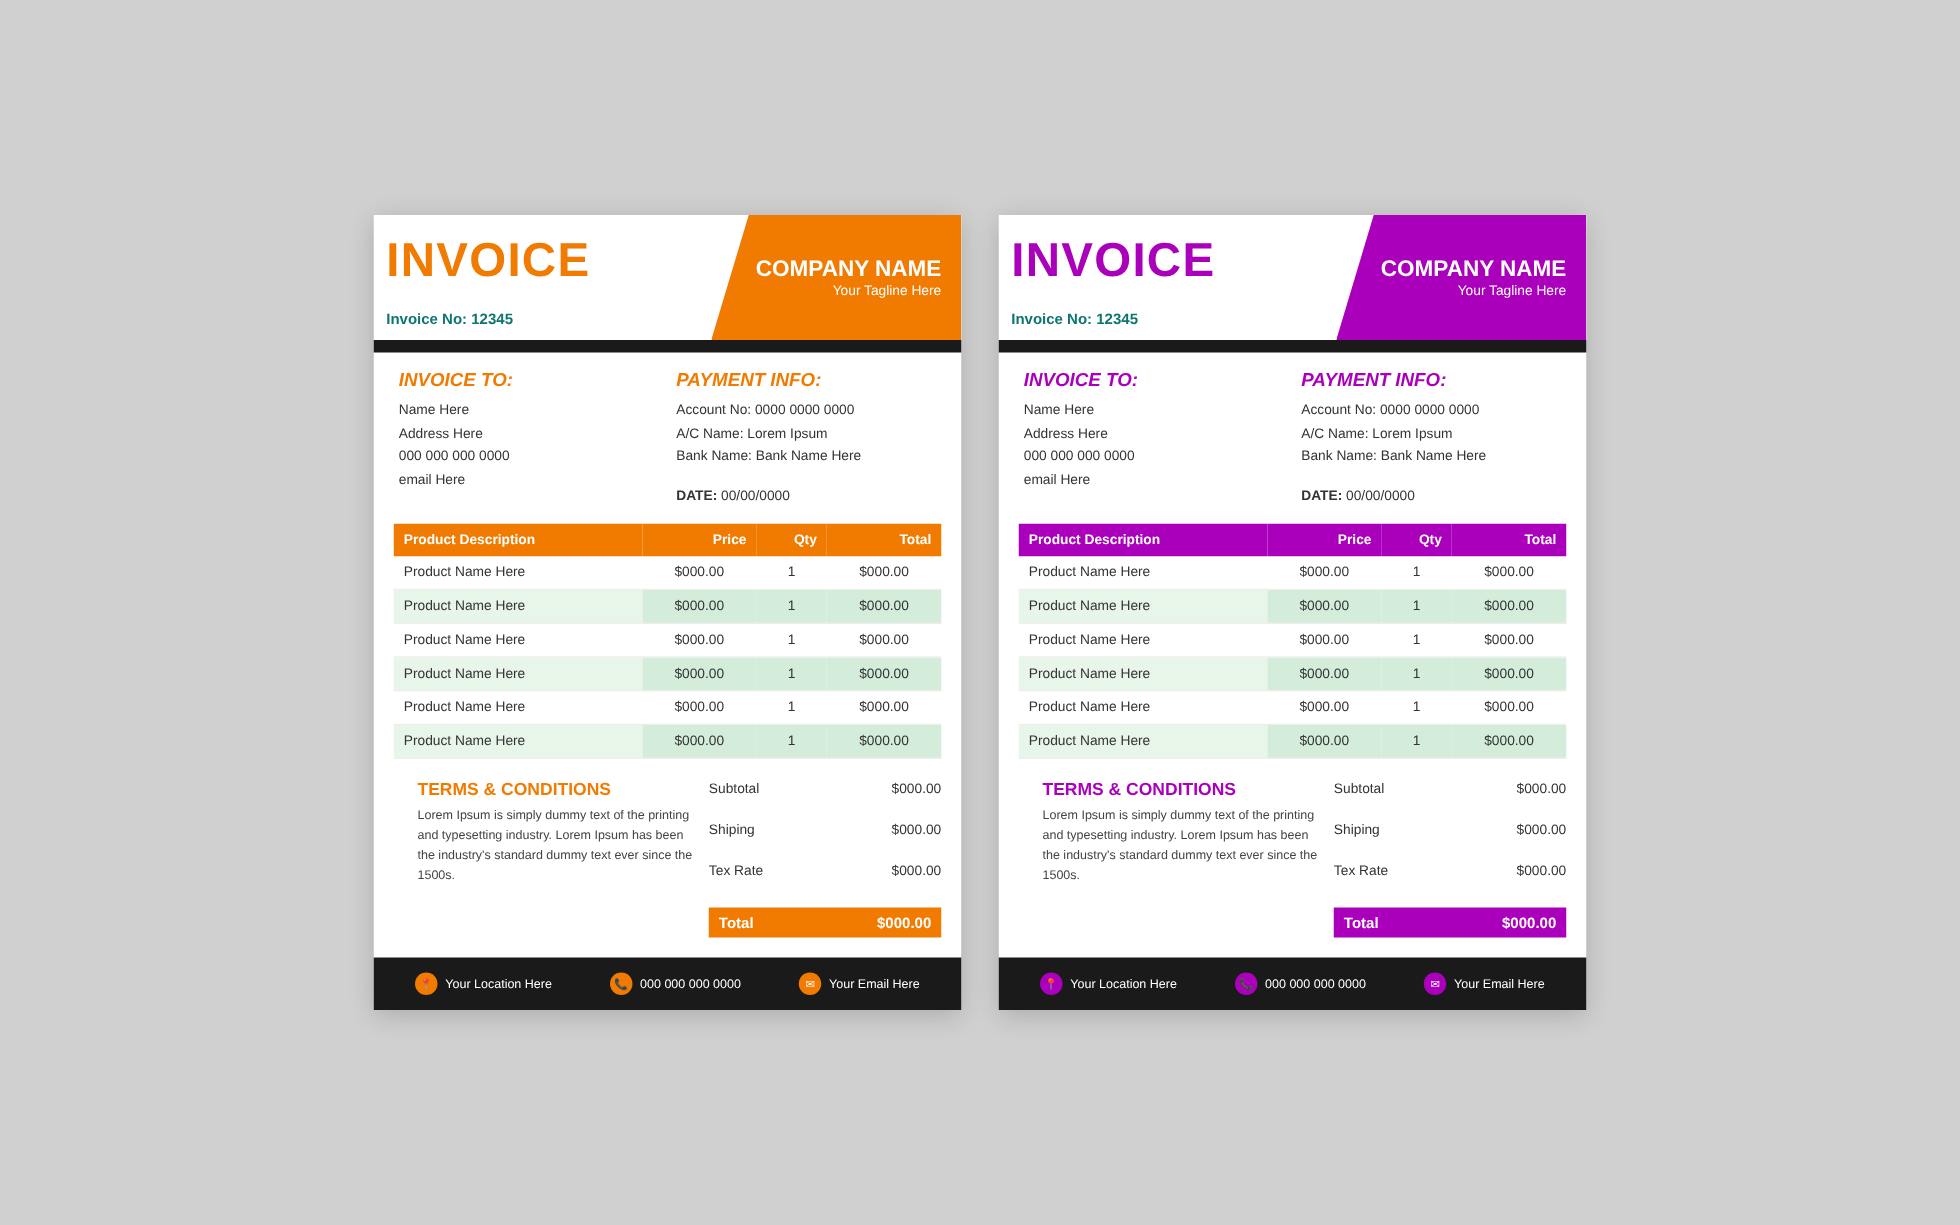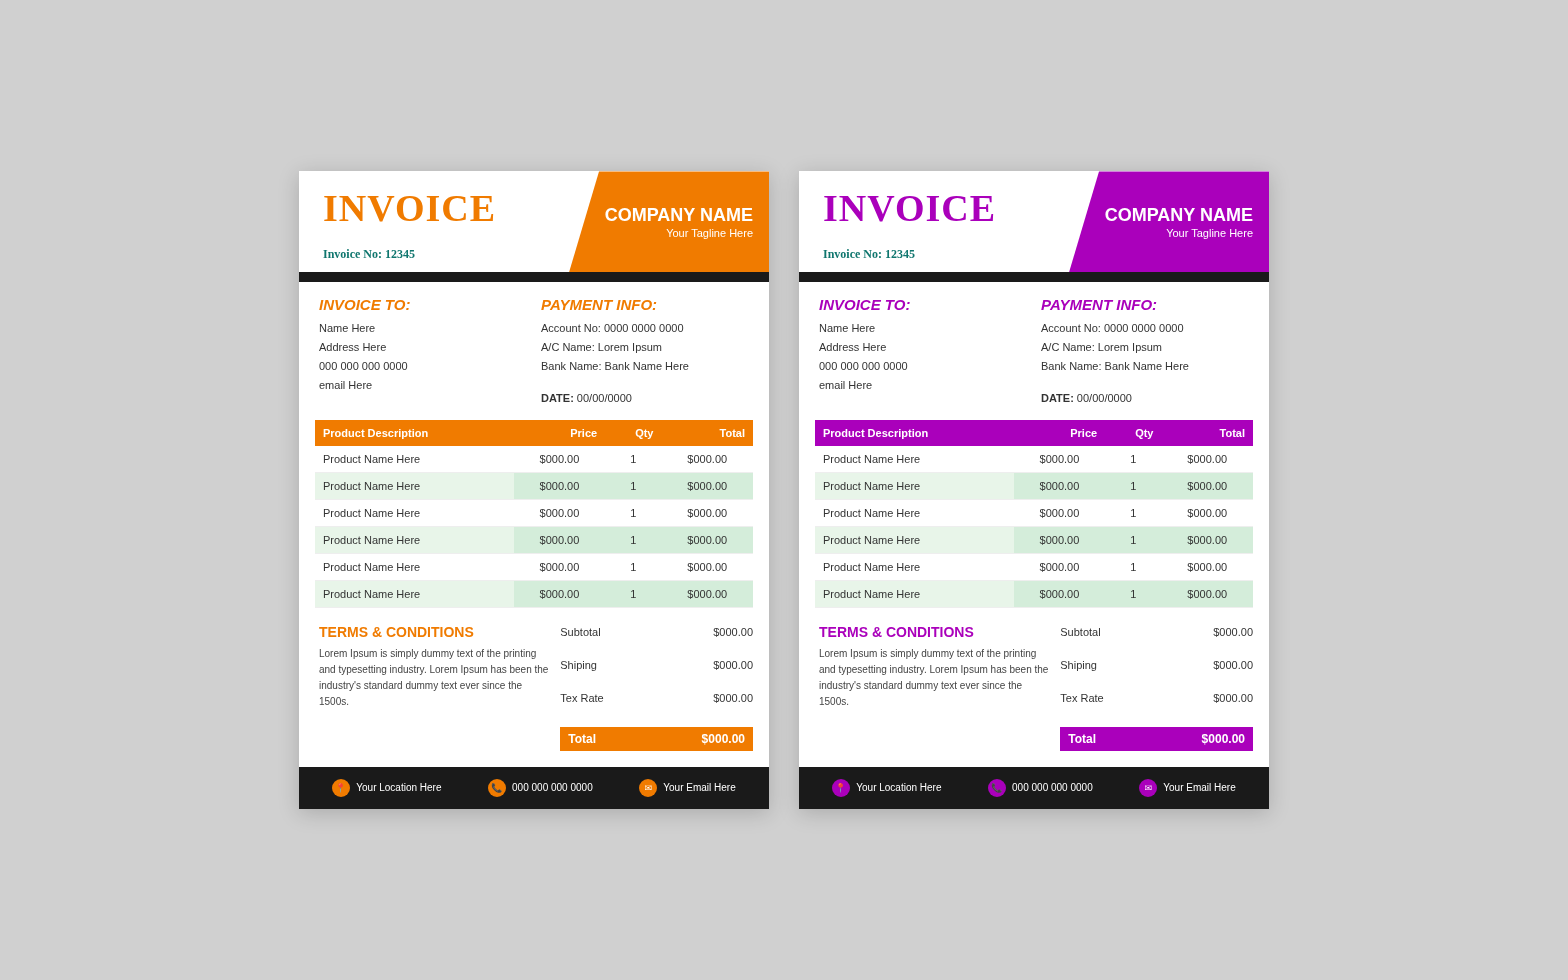--- a/index.html
+++ b/index.html
@@ -29,25 +29,24 @@
     
     .invoice-header {
       display: flex;
       align-items: stretch;
       min-height: 90px;
       position: relative;
       overflow: hidden;
     }
     .header-left {
       flex: 1;
-      padding: 18px 16px 10px 24px;
+      padding: 18px 16px 10px 10px;
       display: flex;
       flex-direction: column;
       justify-content: flex-end;
-      font-family: Liberation Serif, serif;
     }
     .invoice-title {
       font-size: 38px;
       font-weight: 900;
       letter-spacing: 1px;
       line-height: 1;
     }
     .invoice-number {
       font-size: 12px;
       font-weight: bold;
@@ -151,21 +150,21 @@
     }
     .product-table tbody tr.shaded td.price-cell,
     .product-table tbody tr.shaded td.qty-cell,
     .product-table tbody tr.shaded td.total-cell {
       background: #d4edda;
     }
 
     
     .bottom-section {
       display: flex;
-      padding: 12px 16px 8px 20px;
+      padding: 12px 16px 8px 35px;
       gap: 10px;
       margin-top: 4px;
     }
     .terms {
       flex: 1.2;
     }
     .terms-title {
       font-size: 14px;
       font-weight: 900;
       margin-bottom: 6px;

